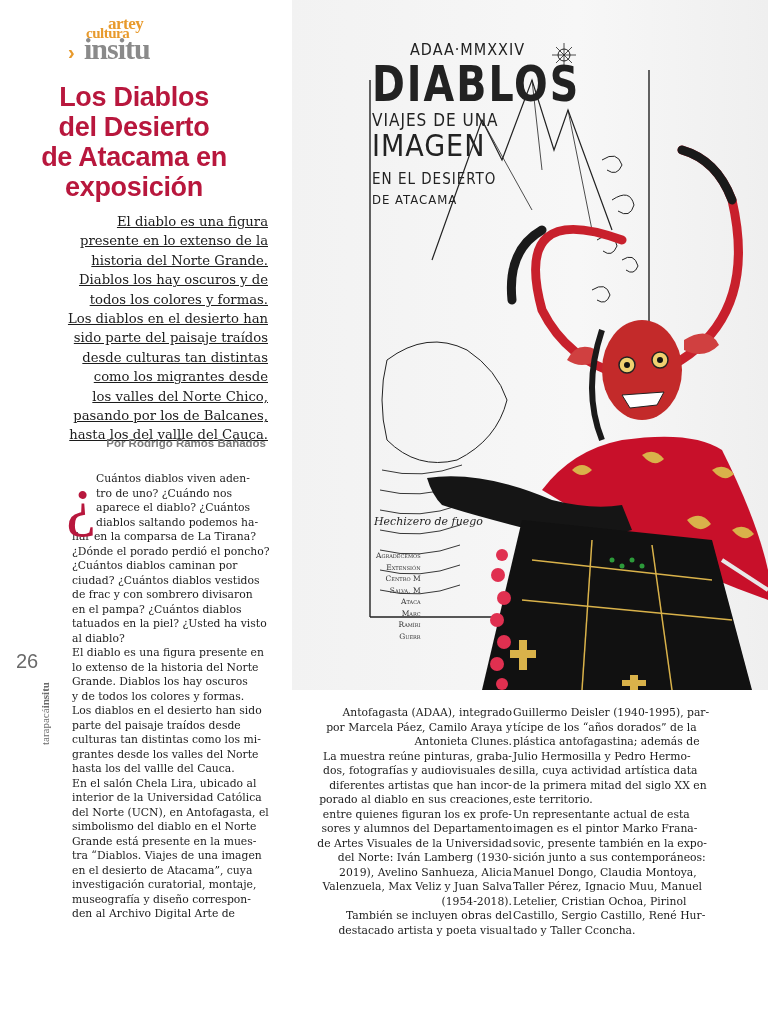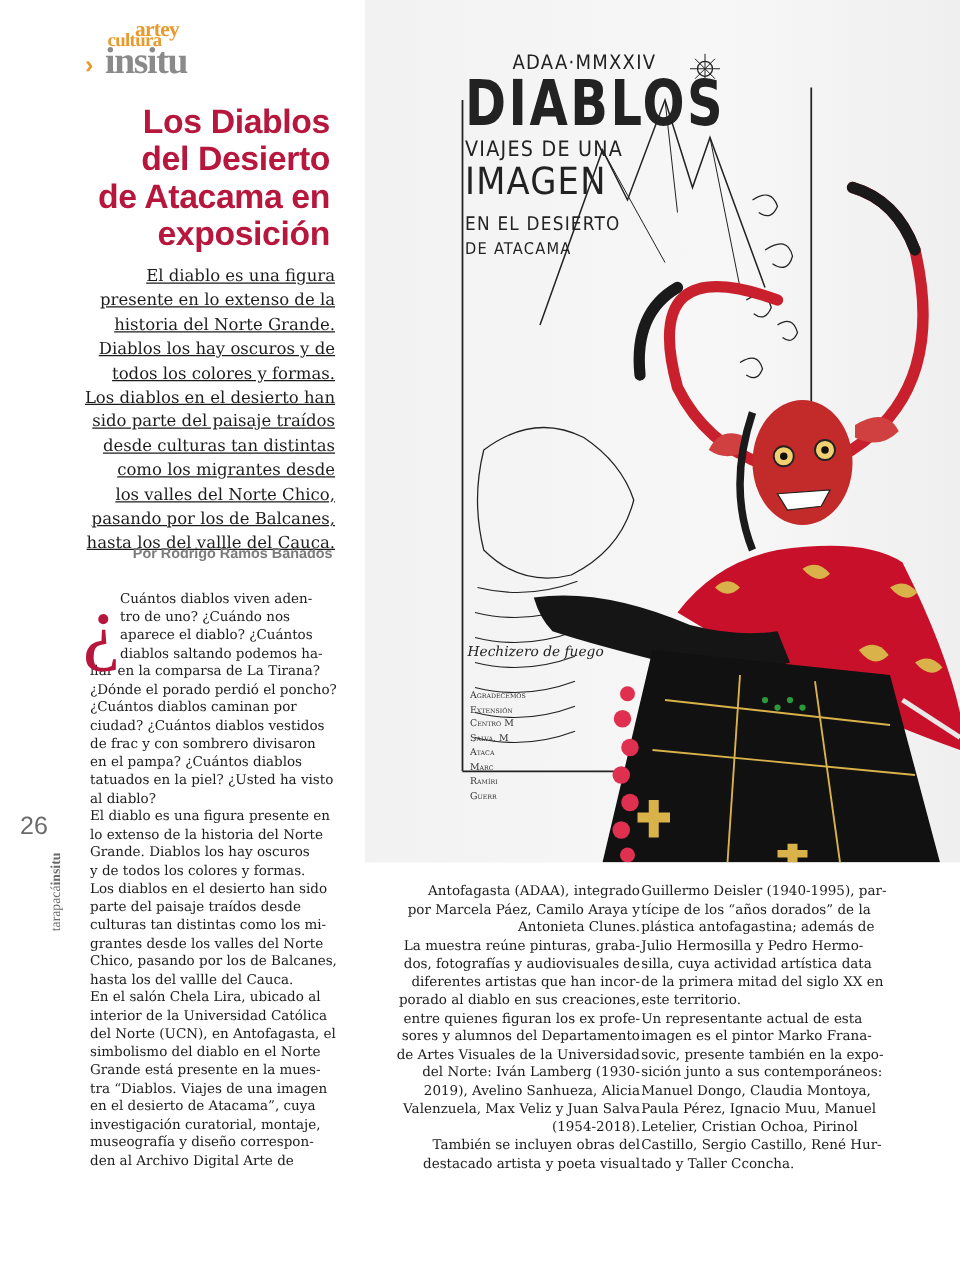--- a/index.html
+++ b/index.html
@@ -7,21 +7,21 @@
     body { position: relative; font-family: "DejaVu Serif", serif; color: #1c1c1c; }
 
     
     .logo { position: absolute; left: 68px; top: 14px; width: 120px; height: 50px; }
     .logo .arte { position: absolute; left: 40px; top: 0px; font-family: "Liberation Serif", serif; font-weight: bold; font-size: 17px; color: #e89a2c; letter-spacing: -0.5px; }
     .logo .cultura { position: absolute; left: 18px; top: 11px; font-family: "Liberation Serif", serif; font-weight: bold; font-size: 15px; color: #e89a2c; letter-spacing: -0.5px; }
     .logo .arrow { position: absolute; left: 0px; top: 27px; font-family: "Liberation Sans", sans-serif; font-weight: bold; font-size: 20px; color: #e89a2c; }
     .logo .insitu { position: absolute; left: 13px; top: 20px; font-family: "Liberation Serif", serif; font-weight: bold; font-size: 30px; color: #8a8a8a; letter-spacing: -1px; line-height: 1; }
 
     
-    .title { position: absolute; right: 504px; top: 82px; width: 260px; text-align: right;
+    .title { position: absolute; right: 504px; top: 82px; width: 260px; text-align: center;
       font-family: "Liberation Sans", sans-serif; font-weight: bold; font-size: 27px; line-height: 30px; color: #b8173d; letter-spacing: -0.3px; }
     .title span { display: block; }
 
     
     .lead { position: absolute; right: 500px; top: 212px; width: 240px; text-align: right;
       font-family: "DejaVu Serif", serif; font-size: 13.2px; line-height: 19.4px; color: #1c1c1c; text-decoration: underline; }
     .lead span { display: block; white-space: nowrap; }
 
     .byline { position: absolute; right: 502px; top: 437px; font-family: "Liberation Sans", sans-serif; font-weight: bold; font-size: 11.5px; color: #7a7a7a; }
 
@@ -46,21 +46,21 @@
     .photo svg { position: absolute; left: 0; top: 0; }
     .poster-text { position: absolute; font-family: "DejaVu Sans Condensed", "DejaVu Sans", sans-serif; color: #222; }
     .p-adaa { left: 118px; top: 40px; font-size: 16px; letter-spacing: 1px; }
     .p-diablos { left: 80px; top: 54px; font-size: 44px; font-weight: bold; letter-spacing: 2px; transform: scaleY(1.15); transform-origin: top left; }
     .p-viajes { left: 80px; top: 110px; font-size: 17px; letter-spacing: 1px; }
     .p-imagen { left: 80px; top: 128px; font-size: 30px; letter-spacing: 1px; }
     .p-desierto { left: 80px; top: 170px; font-size: 15px; letter-spacing: 1px; }
     .p-atacama { left: 80px; top: 192px; font-size: 13px; letter-spacing: 1px; }
     .p-sign { left: 82px; top: 515px; font-family: "DejaVu Serif", serif; font-style: italic; font-size: 11px; }
     .p-credits { left: 84px; top: 550px; font-family: "DejaVu Serif", serif; font-size: 7.5px; line-height: 11.5px; color: #333; font-variant: small-caps; }
-    .p-credits span { display: block; }
+    .p-credits span { display: block; text-align: right; }
   </style>
 </head>
 <body>
 
 <div class="logo">
   <span class="arte">artey</span>
   <span class="cultura">cultura</span>
   <span class="arrow">›</span>
   <span class="insitu" style="left:16px">insitu</span>
 </div>
@@ -106,21 +106,20 @@
   <span>tatuados en la piel? ¿Usted ha visto</span>
   <span>al diablo?</span>
   <span>El diablo es una figura presente en</span>
   <span>lo extenso de la historia del Norte</span>
   <span>Grande. Diablos los hay oscuros</span>
   <span>y de todos los colores y formas.</span>
   <span>Los diablos en el desierto han sido</span>
   <span>parte del paisaje traídos desde</span>
   <span>culturas tan distintas como los mi-</span>
   <span>grantes desde los valles del Norte</span>
-  <span>Chico, pasando por los de Balcanes,</span>
   <span>hasta los del vallle del Cauca.</span>
   <span>En el salón Chela Lira, ubicado al</span>
   <span>interior de la Universidad Católica</span>
   <span>del Norte (UCN), en Antofagasta, el</span>
   <span>simbolismo del diablo en el Norte</span>
   <span>Grande está presente en la mues-</span>
   <span>tra “Diablos. Viajes de una imagen</span>
   <span>en el desierto de Atacama”, cuya</span>
   <span>investigación curatorial, montaje,</span>
   <span>museografía y diseño correspon-</span>
@@ -152,21 +151,21 @@
   <span>plástica antofagastina; además de</span>
   <span>Julio Hermosilla y Pedro Hermo-</span>
   <span>silla, cuya actividad artística data</span>
   <span>de la primera mitad del siglo XX en</span>
   <span>este territorio.</span>
   <span>Un representante actual de esta</span>
   <span>imagen es el pintor Marko Frana-</span>
   <span>sovic, presente también en la expo-</span>
   <span>sición junto a sus contemporáneos:</span>
   <span>Manuel Dongo, Claudia Montoya,</span>
-  <span>Paula Pérez, Ignacio Muu, Manuel</span>
+  <span>Taller Pérez, Ignacio Muu, Manuel</span>
   <span>Letelier, Cristian Ochoa, Pirinol</span>
   <span>Castillo, Sergio Castillo, René Hur-</span>
   <span>tado y Taller Cconcha.</span>
 </div>
 
 <div class="folio-num">26</div>
 <div class="folio-name"><span>tarapacá</span><b>insitu</b></div>
 
 <div class="photo" title="Bailarín con máscara de diablo rojo con cuernos frente al afiche de la exposición">
 

